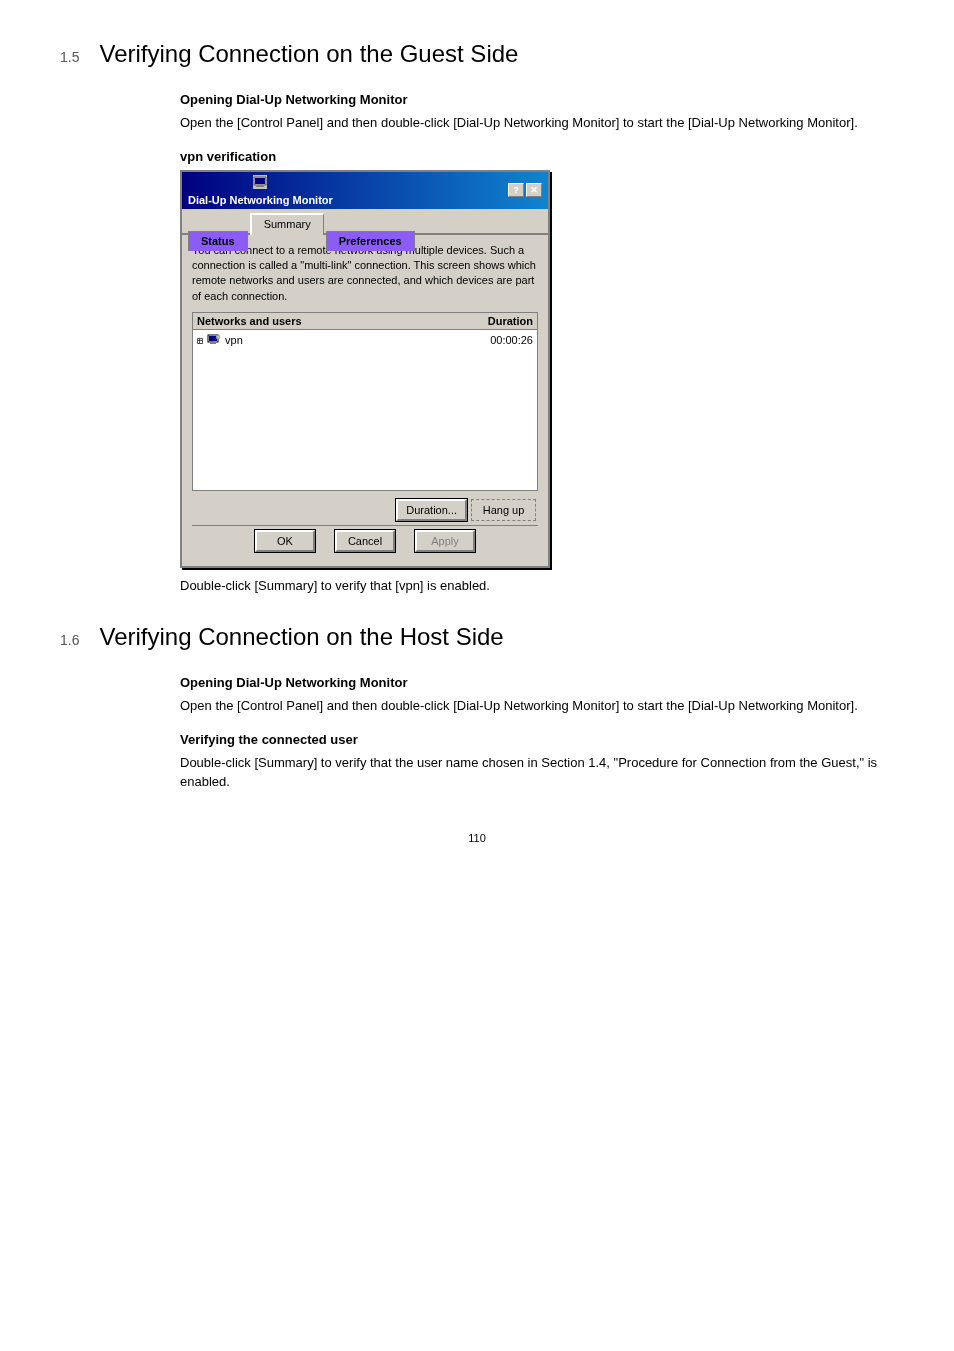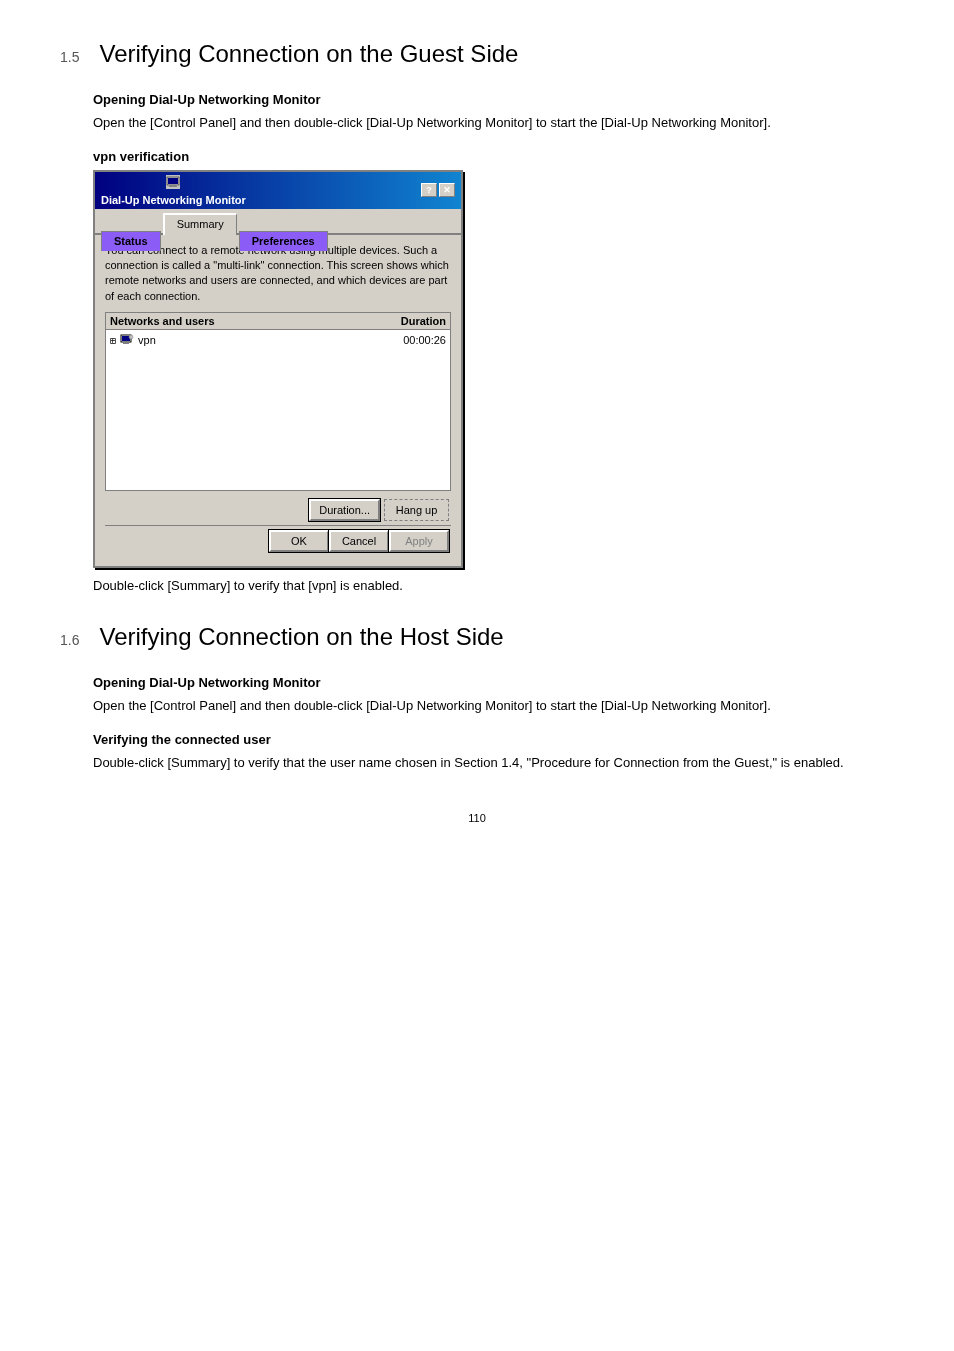--- a/index.html
+++ b/index.html
@@ -25,21 +25,21 @@
       color: #555;
     }
     .section-title {
       font-size: 24px;
       font-weight: normal;
       color: #000;
     }
 
     
     .section-body {
-      margin-left: 33px;
+      margin-left: 120px;
       margin-bottom: 30px;
     }
 
     .subsection-title {
       font-weight: bold;
       font-size: 13px;
       margin-bottom: 6px;
     }
 
     .body-text {
@@ -206,22 +206,22 @@
     .dialog-buttons-row1 {
       display: flex;
       justify-content: flex-end;
       gap: 4px;
       margin-bottom: 4px;
       padding: 0 2px;
     }
 
     .dialog-buttons-row2 {
       display: flex;
-      justify-content: flex-end;
-      gap: 0;
+      justify-content: center;
+      gap: 20px;
       padding: 4px 2px 6px 2px;
       border-top: 1px solid #808080;
     }
 
     .win-btn {
       min-width: 60px;
       padding: 3px 8px;
       background: #d4d0c8;
       border: 2px solid;
       border-color: #fff #808080 #808080 #fff;

